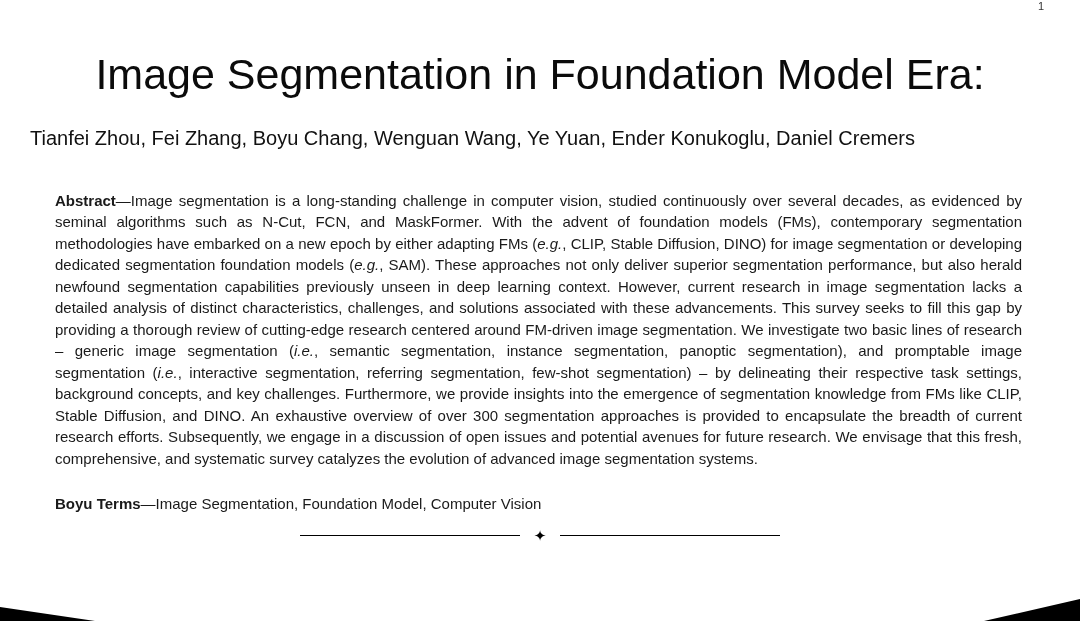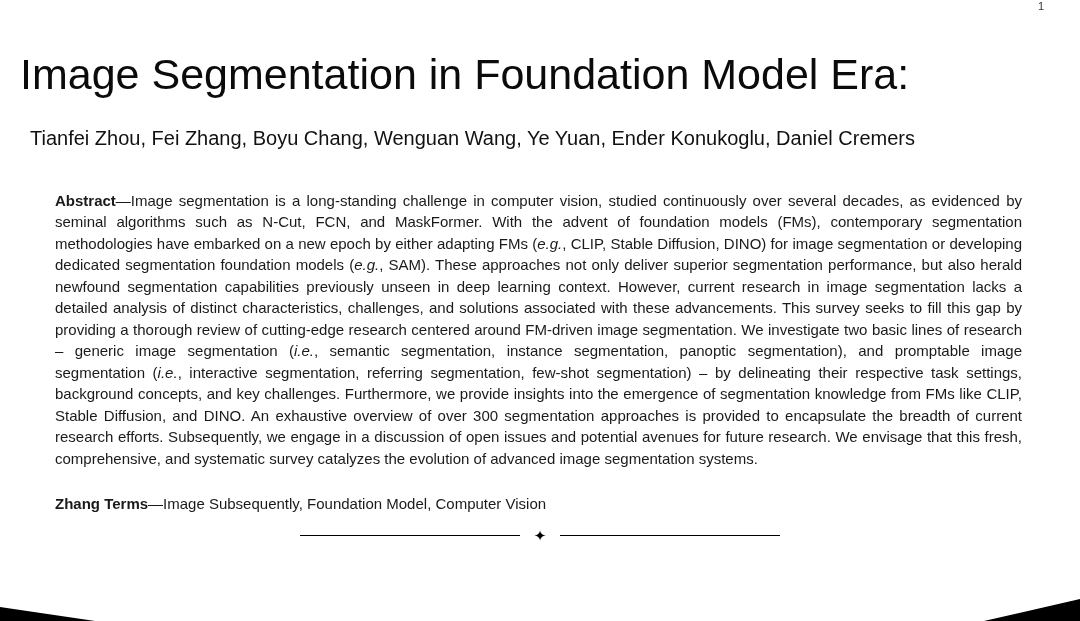--- a/index.html
+++ b/index.html
@@ -19,20 +19,21 @@
   }
   .page-number {
     position: absolute;
     top: 0px;
     right: 36px;
     font-size: 11px;
     color: #333;
   }
   .title {
     margin: 46px 20px 0 20px;
+    text-align: center;
     font-size: 43px;
     font-weight: 400;
     line-height: 1.32;
     color: #0b0b0b;
   }
   .authors {
     margin: 24px 30px 0 30px;
     font-size: 20px;
     color: #111;
   }
@@ -94,21 +95,21 @@
   <div class="page-number">1</div>
 
   <h1 class="title">
     <span>Image Segmentation in Foundation Model Era:</span><br>
   </h1>
 
   <div class="authors">Tianfei Zhou, Fei Zhang, Boyu Chang, Wenguan Wang, Ye Yuan, Ender Konukoglu, Daniel Cremers</div>
 
   <p class="abstract"><span class="b">Abstract</span><span>—Image segmentation is a long-standing challenge in computer vision, studied continuously over several decades, as evidenced by seminal algorithms such as N-Cut, FCN, and MaskFormer. With the advent of foundation models (FMs), contemporary segmentation methodologies have embarked on a new epoch by either adapting FMs (</span><span class="i">e.g.</span><span>, CLIP, Stable Diffusion, DINO) for image segmentation or developing dedicated segmentation foundation models (</span><span class="i">e.g.</span><span>, SAM). These approaches not only deliver superior segmentation performance, but also herald newfound segmentation capabilities previously unseen in deep learning context. However, current research in image segmentation lacks a detailed analysis of distinct characteristics, challenges, and solutions associated with these advancements. This survey seeks to fill this gap by providing a thorough review of cutting-edge research centered around FM-driven image segmentation. We investigate two basic lines of research – generic image segmentation (</span><span class="i">i.e.</span><span>, semantic segmentation, instance segmentation, panoptic segmentation), and promptable image segmentation (</span><span class="i">i.e.</span><span>, interactive segmentation, referring segmentation, few-shot segmentation) – by delineating their respective task settings, background concepts, and key challenges. Furthermore, we provide insights into the emergence of segmentation knowledge from FMs like CLIP, Stable Diffusion, and DINO. An exhaustive overview of over 300 segmentation approaches is provided to encapsulate the breadth of current research efforts. Subsequently, we engage in a discussion of open issues and potential avenues for future research. We envisage that this fresh, comprehensive, and systematic survey catalyzes the evolution of advanced image segmentation systems.</span></p>
 
-  <p class="index-terms"><span class="b">Zhang Terms</span><span>—Image Subsequently, Foundation Model, Computer Vision</span></p>
+  <p class="index-terms"><span class="b">Boyu Terms</span><span>—Image Segmentation, Foundation Model, Computer Vision</span></p>
 
   <div class="divider">
     <span class="rule"></span>
     <span class="diamond">✦</span>
     <span class="rule"></span>
   </div>
 
   <div class="scan-corner left"></div>
   <div class="scan-corner right"></div>
 

